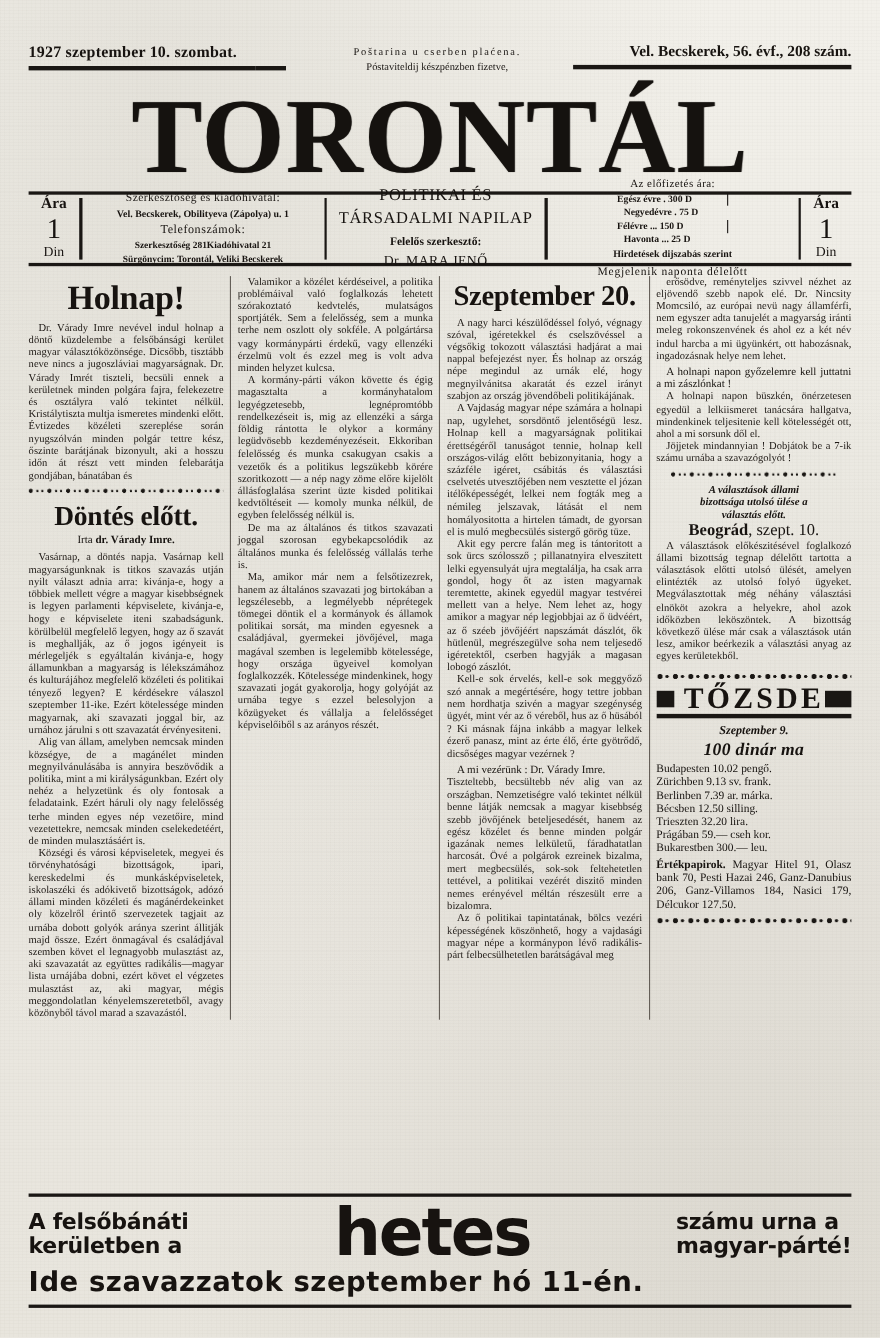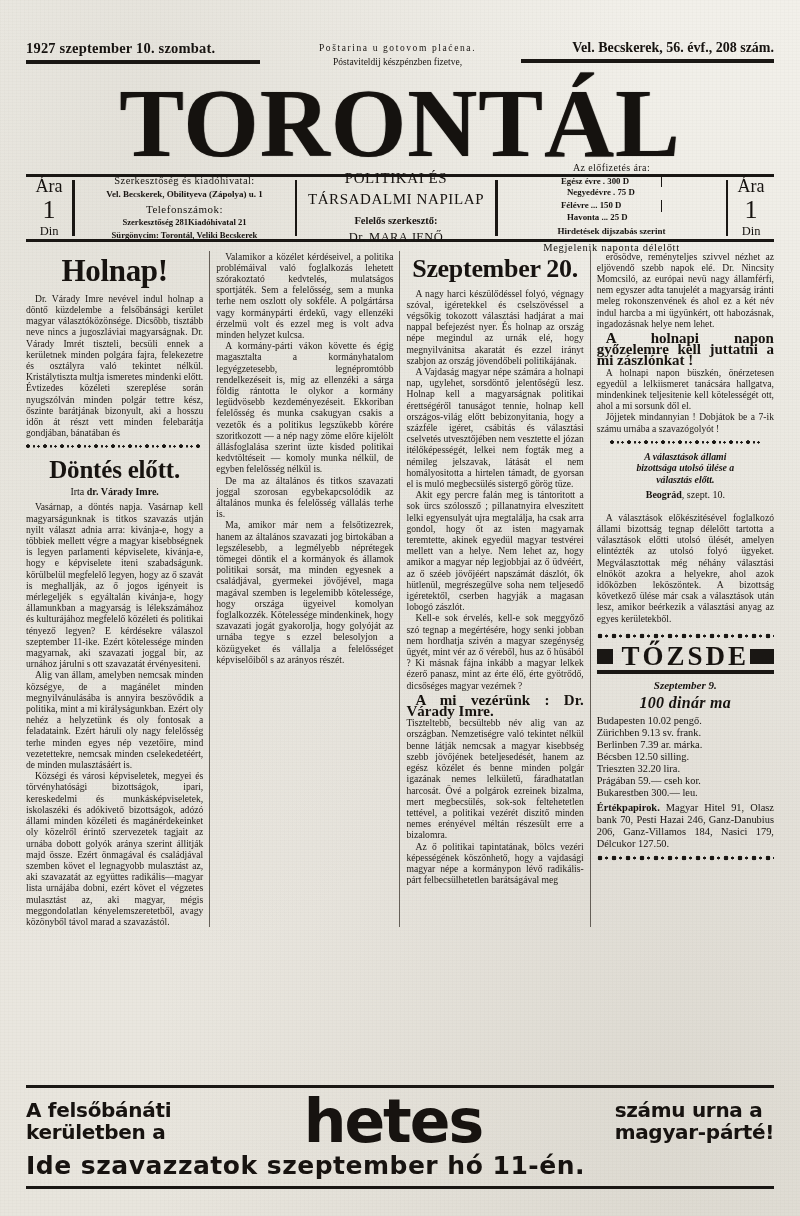--- a/index.html
+++ b/index.html
@@ -44,21 +44,21 @@
     letter-spacing:1px;color:#15120f;
     text-shadow:0 0 1px rgba(20,18,15,.55), .6px .4px 0 rgba(30,26,22,.35);
   }
 
   
   .infobar{margin-top:2px;border-top:3.5px solid #1a1714;border-bottom:3.5px solid #1a1714;
     display:flex;align-items:stretch;height:62px;}
   .ib-cell{display:flex;flex-direction:column;justify-content:center;align-items:center;}
   .sep{width:2.5px;background:#1a1714;margin:3px 0;}
   .price{width:46px;text-align:center;line-height:1.05;}
-  .price .p1{font-size:18px;}
+  .price .p1{font-size:14px;font-weight:bold;}
   .price .p2{font-size:26px;font-weight:normal;line-height:26px;padding:2px 0;}
   .price .p3{font-size:12.5px;}
   .addr{width:212px;text-align:center;line-height:1.35;padding:0 4px;}
   .addr .a1{font-size:10.5px;letter-spacing:.4px;}
   .addr .a2{font-size:9px;font-weight:bold;}
   .addr .a3{font-size:11px;letter-spacing:.5px;margin-top:2px;}
   .addr .a4{font-size:8.6px;font-weight:bold;display:flex;justify-content:space-around;}
   .addr .a5{font-size:8.6px;font-weight:bold;margin-top:1px;}
   .center{flex:1;text-align:center;line-height:1.4;}
   .center .c1{font-size:15px;letter-spacing:.6px;}
@@ -80,25 +80,25 @@
   h1.hl{font-size:31px;font-weight:bold;text-align:center;margin:4px 0 6px;
         line-height:1.04;letter-spacing:-.3px;}
   h1.hl2{font-size:26px;}
   h2.sec{font-size:25px;font-weight:bold;text-align:center;margin:6px 0 2px;letter-spacing:-.2px;}
   .byline{text-align:center;font-size:10px;margin-bottom:4px;}
   .byline b{font-weight:bold;}
 
   p.bt{font-size:9.6px;line-height:11.2px;text-align:justify;margin:0;
        text-indent:9px;hyphens:auto;color:#1d1814;}
   p.bt.ni{text-indent:0;}
-  .spanhead{font-size:15px;line-height:11.2px;text-align:justify;margin:4px 0 0;
-       text-indent:9px;font-weight:bold;color:#17130f;}
+  .spanhead{font-size:10px;line-height:11.2px;text-align:justify;margin:4px 0 0;
+       text-indent:9px;font-weight:normal;color:#17130f;}
   .ctrhead{font-size:9.8px;line-height:11.6px;text-align:center;margin:5px 0 3px;
        font-weight:bold;font-style:italic;}
-  .dateline{font-size:10px;line-height:11.2px;text-align:center;margin:3px 0 12px;}
+  .dateline{font-size:15px;line-height:11.2px;text-align:center;margin:3px 0 2px;}
   .dateline b{font-weight:bold;}
 
   .orn{height:7px;margin:5px 0 2px;
     background-image:
       radial-gradient(circle at 2px 3.2px, #1a1714 1.7px, rgba(0,0,0,0) 2.1px),
       radial-gradient(circle at 8px 3.4px, #1a1714 1.0px, rgba(0,0,0,0) 1.4px),
       radial-gradient(circle at 12.5px 3.4px, #1a1714 1.0px, rgba(0,0,0,0) 1.4px);
     background-size:17px 7px;background-repeat:repeat-x;}
   .orn.short{width:150px;margin-left:auto;margin-right:auto;}
 
@@ -144,21 +144,21 @@
 <div class="grain"></div>
 <div class="inner">
 
   <div class="topline">
     <div class="tl-left">
       <div class="d">1927 szeptember 10. szombat.</div>
       <div class="rule"></div>
       <div class="rule2"></div>
     </div>
     <div class="tl-mid">
-      <div class="sp">Poštarina u gotovom plaćena.</div>
+      <div class="sp">Poštarina u cserben plaćena.</div>
       <div>Póstaviteldij készpénzben fizetve,</div>
     </div>
     <div class="tl-right">
       <div class="d">Vel. Becskerek, 56. évf., 208 szám.</div>
       <div class="rule"></div>
     </div>
   </div>
 
   <div class="masthead">
     <div class="ttl">TORONTÁL</div>
@@ -233,21 +233,21 @@
       <p class="bt">Ma, amikor már nem a felsőtizezrek, hanem az általános szavazati jog birtokában a legszélesebb, a legmélyebb néprétegek tömegei döntik el a kormányok és államok politikai sorsát, ma minden egyesnek a családjával, gyermekei jövőjével, maga magával szemben is legelemibb kötelessége, hogy országa ügyeivel komolyan foglalkozzék. Kötelessége mindenkinek, hogy szavazati jogát gyakorolja, hogy golyóját az urnába tegye s ezzel belesolyjon a közügyeket és vállalja a felelősséget képviselőiből s az arányos részét.</p>
     </div>
 
     <div class="vdiv"></div>
 
     <div class="col">
       <h1 class="hl hl2">Szeptember 20.</h1>
       <p class="bt">A nagy harci készülődéssel folyó, végnagy szóval, igéretekkel és cselszövéssel a végsőkig tokozott választási hadjárat a mai nappal befejezést nyer. És holnap az ország népe megindul az urnák elé, hogy megnyilvánitsa akaratát és ezzel irányt szabjon az ország jövendőbeli politikájának.</p>
       <p class="bt">A Vajdaság magyar népe számára a holnapi nap, ugylehet, sorsdöntő jelentőségü lesz. Holnap kell a magyarságnak politikai érettségéről tanuságot tennie, holnap kell országos-világ előtt bebizonyitania, hogy a százféle igéret, csábitás és választási cselvetés utvesztőjében nem vesztette el józan itélőképességét, lelkei nem fogták meg a némileg jelszavak, látását el nem homályositotta a hirtelen támadt, de gyorsan el is muló megbecsülés sistergő görög tüze.</p>
       <p class="bt">Akit egy percre falán meg is tántoritott a sok ürcs szólossző ; pillanatnyira elveszitett lelki egyensulyát ujra megtalálja, ha csak arra gondol, hogy őt az isten magyarnak teremtette, akinek egyedül magyar testvérei mellett van a helye. Nem lehet az, hogy amikor a magyar nép legjobbjai az ő üdvéért, az ő széeb jövőjéért napszámát dászlót, ők hütlenül, megrészegülve soha nem teljesedő igéretektől, cserben hagyják a magasan lobogó zászlót.</p>
-      <p class="bt">Kell-e sok érvelés, kell-e sok meggyőző szó tegnap a megértésére, hogy senki jobban nem hordhatja szivén a magyar szegénység ügyét, mint vér az ő véreből, hus az ő hüsából ? Ki másnak fájna inkább a magyar lelkek ézerő panasz, mint az érte élő, érte gyötrődő, dicsőséges magyar vezérnek ?</p>
+      <p class="bt">Kell-e sok érvelés, kell-e sok meggyőző szó annak a megértésére, hogy tettre jobban nem hordhatja szivén a magyar szegénység ügyét, mint vér az ő véreből, hus az ő hüsából ? Ki másnak fájna inkább a magyar lelkek ézerő panasz, mint az érte élő, érte gyötrődő, dicsőséges magyar vezérnek ?</p>
       <p class="spanhead">A mi vezérünk : Dr. Várady Imre.</p>
       <p class="bt ni">Tiszteltebb, becsültebb név alig van az országban. Nemzetiségre való tekintet nélkül benne látják nemcsak a magyar kisebbség szebb jövőjének beteljesedését, hanem az egész közélet és benne minden polgár igazának nemes lelkületű, fáradhatatlan harcosát. Övé a polgárok ezreinek bizalma, mert megbecsülés, sok-sok feltehetetlen tettével, a politikai vezérét diszitő minden nemes erényével méltán részesült erre a bizalomra.</p>
       <p class="bt">Az ő politikai tapintatának, bölcs vezéri képességének köszönhető, hogy a vajdasági magyar népe a kormánypon lévő radikális-párt felbecsülhetetlen barátságával meg</p>
     </div>
 
     <div class="vdiv"></div>
 
     <div class="col">
       <p class="bt">erősödve, reményteljes szivvel nézhet az eljövendő szebb napok elé. Dr. Nincsity Momcsiló, az európai nevü nagy államférfi, nem egyszer adta tanujelét a magyarság iránti meleg rokonszenvének és ahol ez a két név indul harcba a mi ügyünkért, ott habozásnak, ingadozásnak helye nem lehet.</p>
       <p class="spanhead">A holnapi napon győzelemre kell juttatni a mi zászlónkat !</p>

